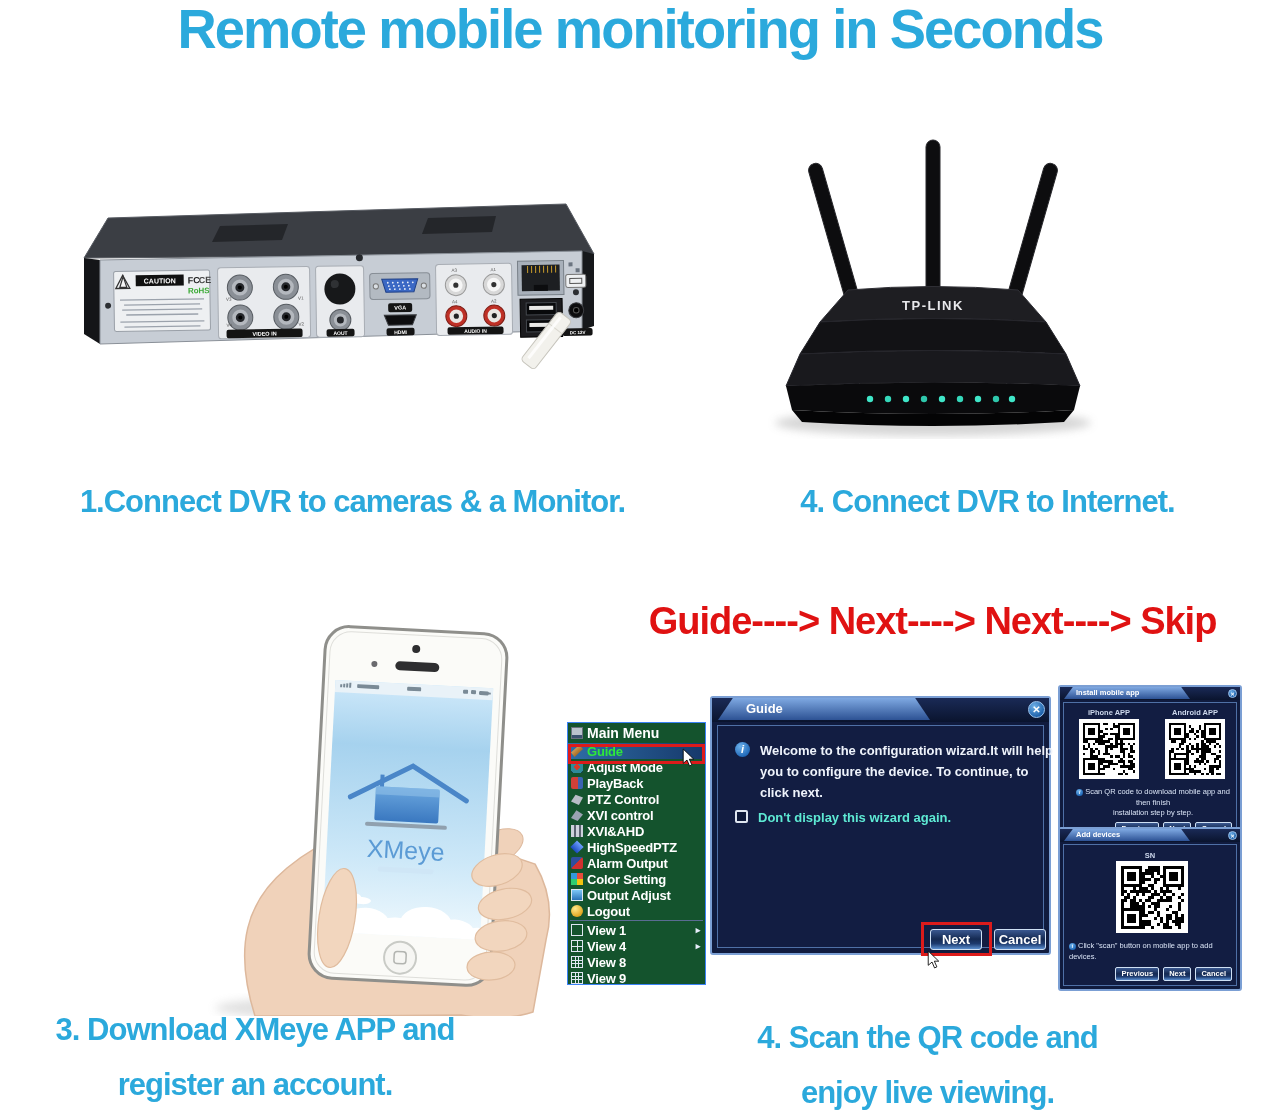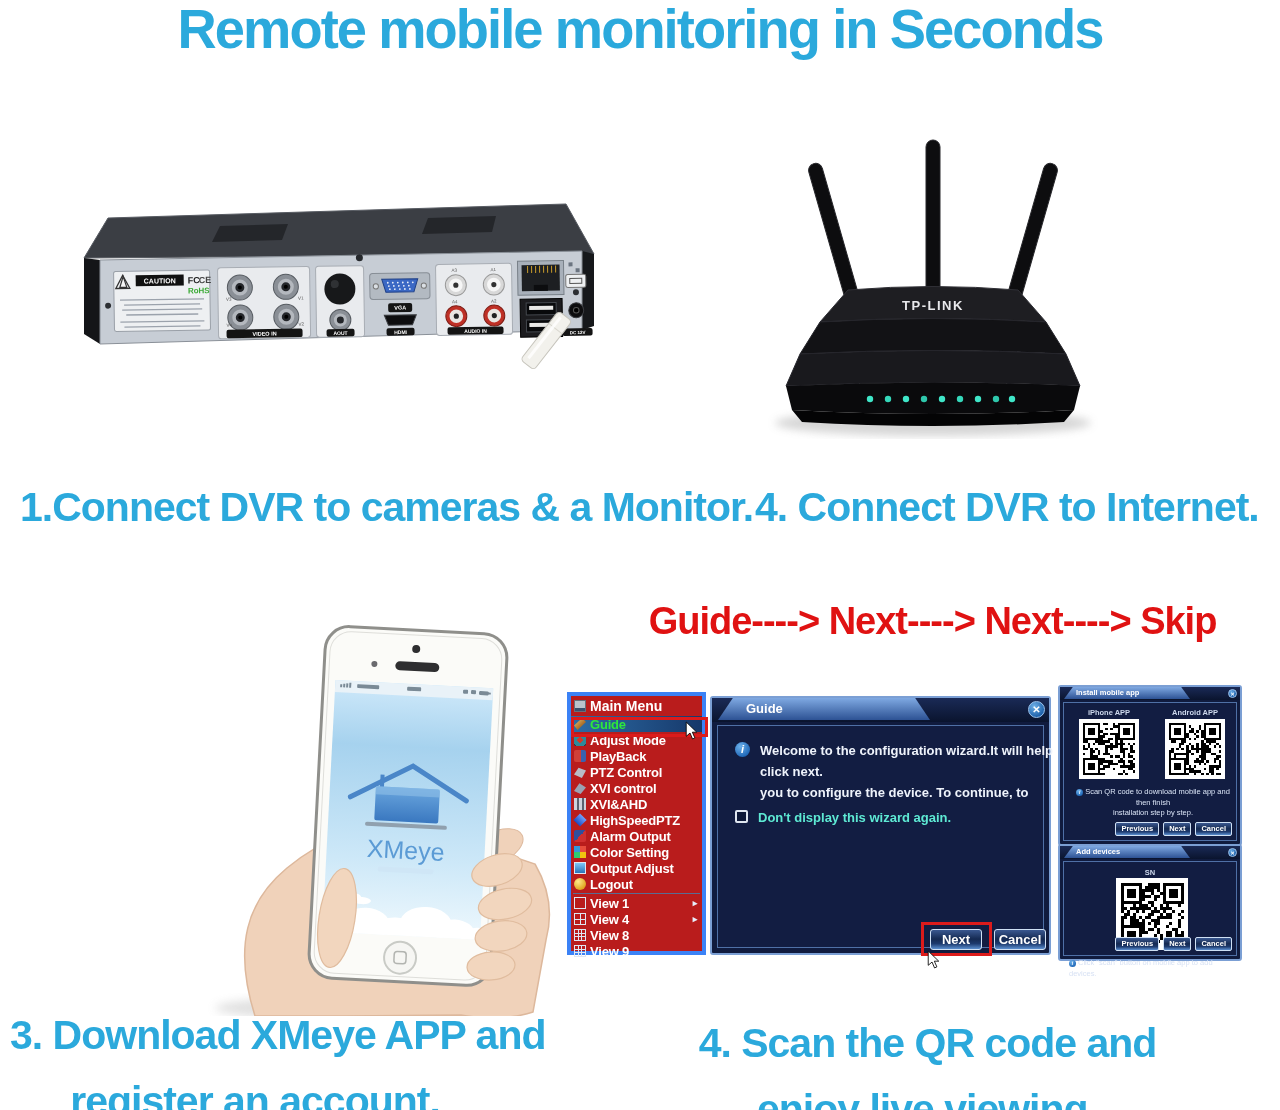--- a/index.html
+++ b/index.html
@@ -2,38 +2,38 @@
 <html><head>
 <meta charset="utf-8">
 <style>
   html,body{margin:0;padding:0;background:#fff;}
   .canvas{position:relative;width:1280px;height:1110px;background:#ffffff;overflow:hidden;
           font-family:"Liberation Sans", sans-serif;}
 
   
   .headline{position:absolute;top:-4px;left:50%;transform:translateX(-50%) scaleX(.97);
             white-space:nowrap;font-size:56px;font-weight:bold;color:#2BA9DC;letter-spacing:-2px;}
-  .cap{position:absolute;font-weight:bold;color:#2BA9DC;font-size:41px;letter-spacing:-1px;
+  .cap{position:absolute;font-weight:bold;color:#2BA9DC;font-size:31px;letter-spacing:-1px;
        text-align:center;white-space:nowrap;}
   .cap1{left:20px;top:484px;width:665px;}
   .cap2{left:755px;top:484px;width:465px;}
   .cap3{left:10px;top:1012px;width:490px;}
   .cap4{left:690px;top:1020px;width:475px;}
   .cap .l2{margin-top:19px;}
   .flowhint{position:absolute;left:600px;top:600px;width:665px;text-align:center;
             font-size:38px;font-weight:bold;color:#E01212;letter-spacing:-1px;white-space:nowrap;}
 
   
   .dvr-wrap{position:absolute;left:70px;top:192px;width:540px;height:210px;}
   .router-wrap{position:absolute;left:748px;top:128px;width:370px;height:340px;}
   .phone-wrap{position:absolute;left:195px;top:616px;width:360px;height:402px;}
 
   
-  .menu{position:absolute;left:567px;top:692px;width:139px;height:263px;background:#b91c1c;
-        border:4px solid #3b82f6;box-sizing:border-box;color:#fff;}
+  .menu{position:absolute;left:567px;top:722px;width:139px;height:263px;background:#14532d;
+        border:1px solid #3b82f6;box-sizing:border-box;color:#fff;}
   .menu-header{display:flex;align-items:center;gap:4px;height:20px;padding:0 3px;
                font-size:14px;font-weight:bold;}
   .menu-item{display:flex;align-items:center;gap:4px;height:16px;padding:0 3px;
              font-size:13px;font-weight:bold;letter-spacing:-.2px;white-space:nowrap;}
   .menu-item.selected{background:linear-gradient(90deg,#2e6da6,#16386a);color:#2ee83b;}
   .menu-sep{border-top:1px solid #5a6c92;margin:1px 2px;}
   .menu-item .sub{margin-left:auto;font-size:9px;color:#e8eefb;padding-right:2px;}
   .menu-item .sub::after{content:"\25B8";}
   .mi{width:12px;height:12px;flex:none;display:inline-block;box-sizing:border-box;}
   .ic-mainmenu{background:#b9c2cc;border:1px solid #67707c;box-shadow:inset 0 -3px 0 #39506e;}
@@ -94,21 +94,21 @@
   .btn-next{left:212px;top:203px;width:52px;height:21px;font-size:13px;line-height:19px;}
   .btn-cancel{left:276px;top:203px;width:52px;height:21px;font-size:13px;line-height:19px;}
   .next-redbox{left:203px;top:196px;width:71px;height:34px;}
 
   
   .qdlg .dlg-tb{height:13px;}
   .qdlg .dlg-tab{left:4px;width:126px;height:12px;font-size:7.5px;line-height:12px;padding-left:12px;box-sizing:border-box;}
   .qdlg .dlg-x{right:3px;top:2px;width:9px;height:9px;font-size:5px;line-height:8px;}
   .qdlg .dlg-body{left:3px;right:3px;top:15px;bottom:3px;}
   .idlg{left:1058px;top:677px;width:184px;height:161px;margin-top:8px;}
-  .adlg{left:1058px;top:844px;width:184px;height:117px;text-decoration:underline;}
+  .adlg{left:1058px;top:827px;width:184px;height:164px;text-decoration:underline;}
   .qlabel{position:absolute;color:#cdd8ec;font-size:7.5px;font-weight:bold;text-align:center;white-space:nowrap;}
   .qr{position:absolute;}
   .qnote{position:absolute;color:#d8e2f4;font-size:7.5px;line-height:1.4;}
   .qnote .info-dot{width:7px;height:7px;font-size:5px;line-height:7px;margin-right:2px;}
 </style>
 </head>
 <body>
 
 <div class="canvas">
 
@@ -496,22 +496,22 @@
 
   <div class="dlg gdlg">
     <div class="dlg-tb">
       <div class="dlg-tab">Guide</div>
     </div>
     <div class="dlg-x"></div>
     <div class="dlg-body">
       <span class="info-dot"></span>
       <div class="gmsg">
         <div>Welcome to the configuration wizard.It will help</div>
+        <div>you to configure the device. To continue, to</div>
         <div>click next.</div>
-        <div>you to configure the device. To continue, to</div>
       </div>
       <div class="chk"></div>
       <div class="chklbl">Don't display this wizard again.</div>
       <div class="btn btn-next">Next</div>
       <div class="btn btn-cancel">Cancel</div>
       <div class="redbox next-redbox"></div>
       <svg class="cursor" style="left:209px;top:224px;" viewBox="0 0 12 18">
         <path d="M1,1 L1,14.5 L4.6,11.4 L7,17 L9.2,16 L6.8,10.6 L11,10.6 Z" fill="#fff" stroke="#000" stroke-width=".8"></path>
       </svg>
     </div>

